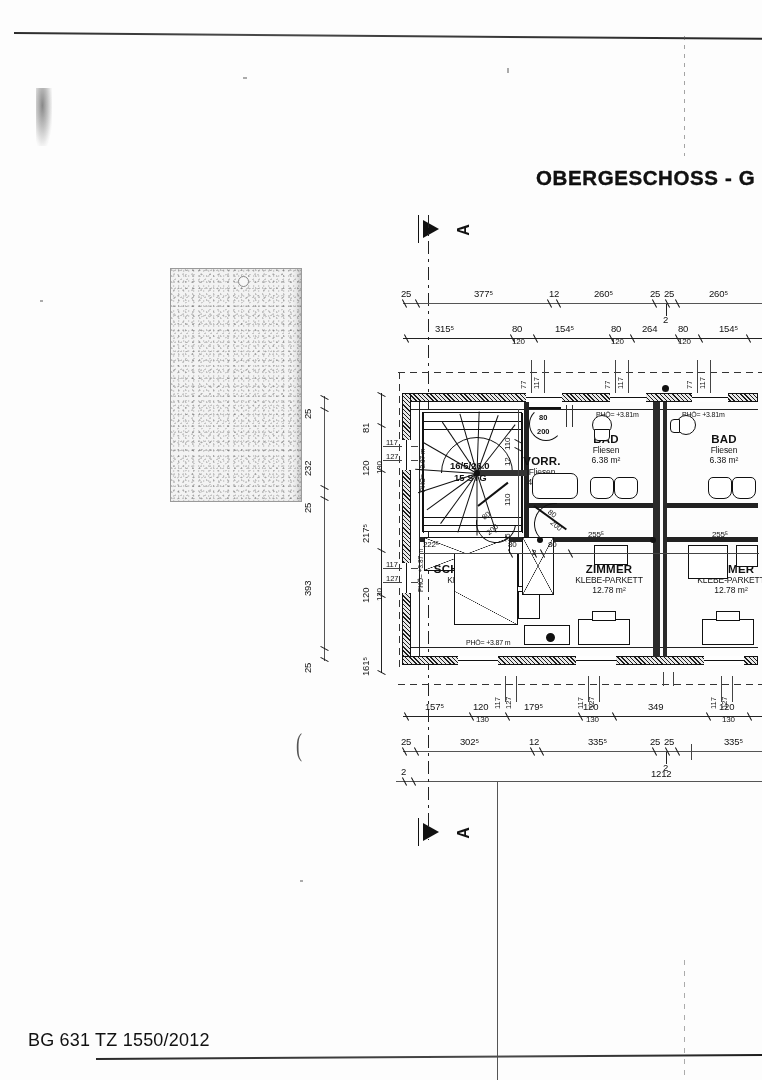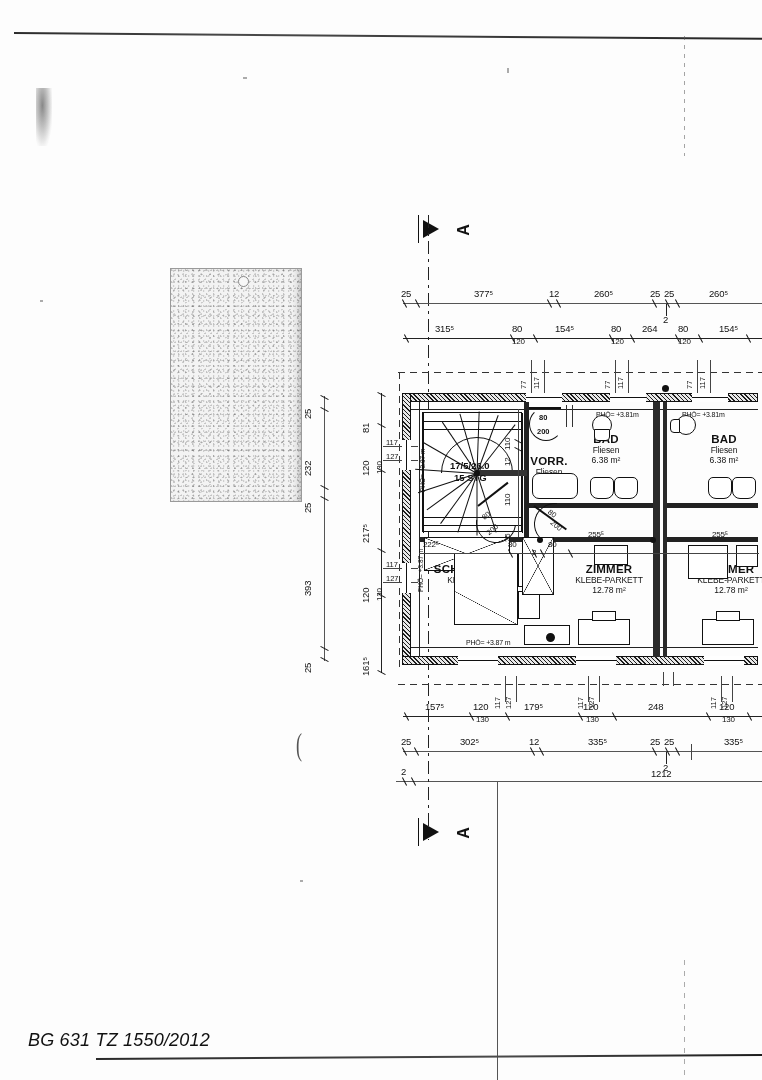--- a/index.html
+++ b/index.html
@@ -59,21 +59,21 @@
   
   .plan-title {
     position: absolute; left: 536px; top: 166px;
     font-family: "Liberation Sans", sans-serif;
     font-weight: bold; font-size: 20.5px; letter-spacing: .6px;
     white-space: nowrap;
     -webkit-text-stroke: .35px #000;
   }
   .doc-code {
     position: absolute; left: 28px; top: 1030px;
-    font-size: 18px; letter-spacing: .2px; font-style: italic;
+    font-size: 18px; letter-spacing: .2px;
   }
 
   
   .stamp-box {
     position: absolute; left: 170px; top: 268px; width: 130px; height: 232px;
     border: 1px solid #9a9a9a;
     background-color: #f3f3f3;
     background-image:
       radial-gradient(circle at 10% 20%, rgba(60,60,60,.28) .7px, transparent 1.1px),
       radial-gradient(circle at 35% 65%, rgba(60,60,60,.24) .7px, transparent 1.1px),
@@ -190,20 +190,21 @@
   <div class="scan-fold-right2"></div>
   <div class="scan-speck" style="left:243px;top:77px;width:4px;height:2px;"></div>
   <div class="scan-speck" style="left:507px;top:68px;width:2px;height:5px;"></div>
   <div class="scan-speck" style="left:40px;top:300px;width:3px;height:2px;"></div>
   <div class="scan-speck" style="left:300px;top:880px;width:3px;height:2px;"></div>
   <div class="scan-paren">(</div>
   <div class="scan-hline-lower"></div>
   <div class="scan-vline-lower"></div>
   <div class="scan-hline-bottom"></div>
 
+  <div class="plan-title">OBERGESCHOSS - G</div>
   <div class="doc-code">BG 631 TZ 1550/2012</div>
 
   <div class="stamp-box"></div>
   <div class="stamp-dot"></div>
 
   <div class="sect-marker" style="left:418px;top:215px;">
     <div class="vline" style="left:0;top:0;height:28px;background:#111;"></div>
     <div class="sect-tri" style="left:5px;top:5px;"></div>
     <div class="sect-letter" style="left:40px;top:6px;">A</div>
   </div>
@@ -369,27 +370,27 @@
       <div class="stair-tread" style="left:54px;top:60px;width:62px;transform:rotate(72deg);"></div>
 
       <div style="position:absolute;left:18px;top:24px;width:72px;height:72px;border:1px solid #111;border-radius:50%;box-sizing:border-box;clip-path:inset(0 0 50% 0);"></div>
 
       <div class="stair-rail" style="left:54px;top:57px;width:50px;height:6px;background:#333;"></div>
       <div class="blk-dot" style="left:51px;top:57px;width:6px;height:6px;"></div>
 
       <div class="stair-tread" style="left:0;top:104px;width:100px;"></div>
       <div class="stair-tread" style="left:0;top:112px;width:100px;"></div>
     </div>
-    <div class="stair-text" style="left:52px;top:75px;">17/5/26.0</div>
+    <div class="stair-text" style="left:52px;top:75px;">16/5/26.0</div>
     <div class="stair-text" style="left:56px;top:87px;">15 STG</div>
     <div class="win-mark v" style="left:28px;top:100px;font-size:6.5px;">PHÖ= +3.87 m</div>
 
     <div class="xbox" style="left:26px;top:152px;width:86px;height:34px;"></div>
 
-    <div class="room-label" style="left:129px;top:70px;width:44px;">
+    <div class="room-label" style="left:122px;top:70px;width:44px;">
       <div class="room-name">VORR.</div>
       <div class="room-mat">Fliesen</div>
       <div class="room-area">4.02 m²</div>
     </div>
 
     <div class="vline" style="left:120px;top:24px;height:128px;background:#444;"></div>
     <div class="tickv" style="left:116px;top:56px;"></div>
     <div class="tickv" style="left:116px;top:64px;"></div>
     <div class="dimtext small vert" style="left:114px;top:56px;">110</div>
     <div class="dimtext small vert" style="left:114px;top:72px;">12</div>
@@ -516,21 +517,21 @@
   <div class="tick" style="left:576px;top:716px;"></div>
   <div class="tick" style="left:610px;top:716px;"></div>
   <div class="tick" style="left:704px;top:716px;"></div>
   <div class="tick" style="left:745px;top:716px;"></div>
   <div class="dimtext" style="left:425px;top:701px;">157⁵</div>
   <div class="dimtext" style="left:473px;top:701px;">120</div>
   <div class="dimtext small" style="left:476px;top:715px;">130</div>
   <div class="dimtext" style="left:524px;top:701px;">179⁵</div>
   <div class="dimtext" style="left:583px;top:701px;">120</div>
   <div class="dimtext small" style="left:586px;top:715px;">130</div>
-  <div class="dimtext" style="left:648px;top:701px;">248</div>
+  <div class="dimtext" style="left:648px;top:701px;">349</div>
   <div class="dimtext" style="left:719px;top:701px;">120</div>
   <div class="dimtext small" style="left:722px;top:715px;">130</div>
 
   <div class="hline" style="left:403px;top:751px;width:359px;background:#555;"></div>
   <div class="tick" style="left:400px;top:751px;"></div>
   <div class="tick" style="left:412px;top:751px;"></div>
   <div class="tick" style="left:528px;top:751px;"></div>
   <div class="tick" style="left:537px;top:751px;"></div>
   <div class="tick" style="left:650px;top:751px;"></div>
   <div class="tick" style="left:663px;top:751px;"></div>

